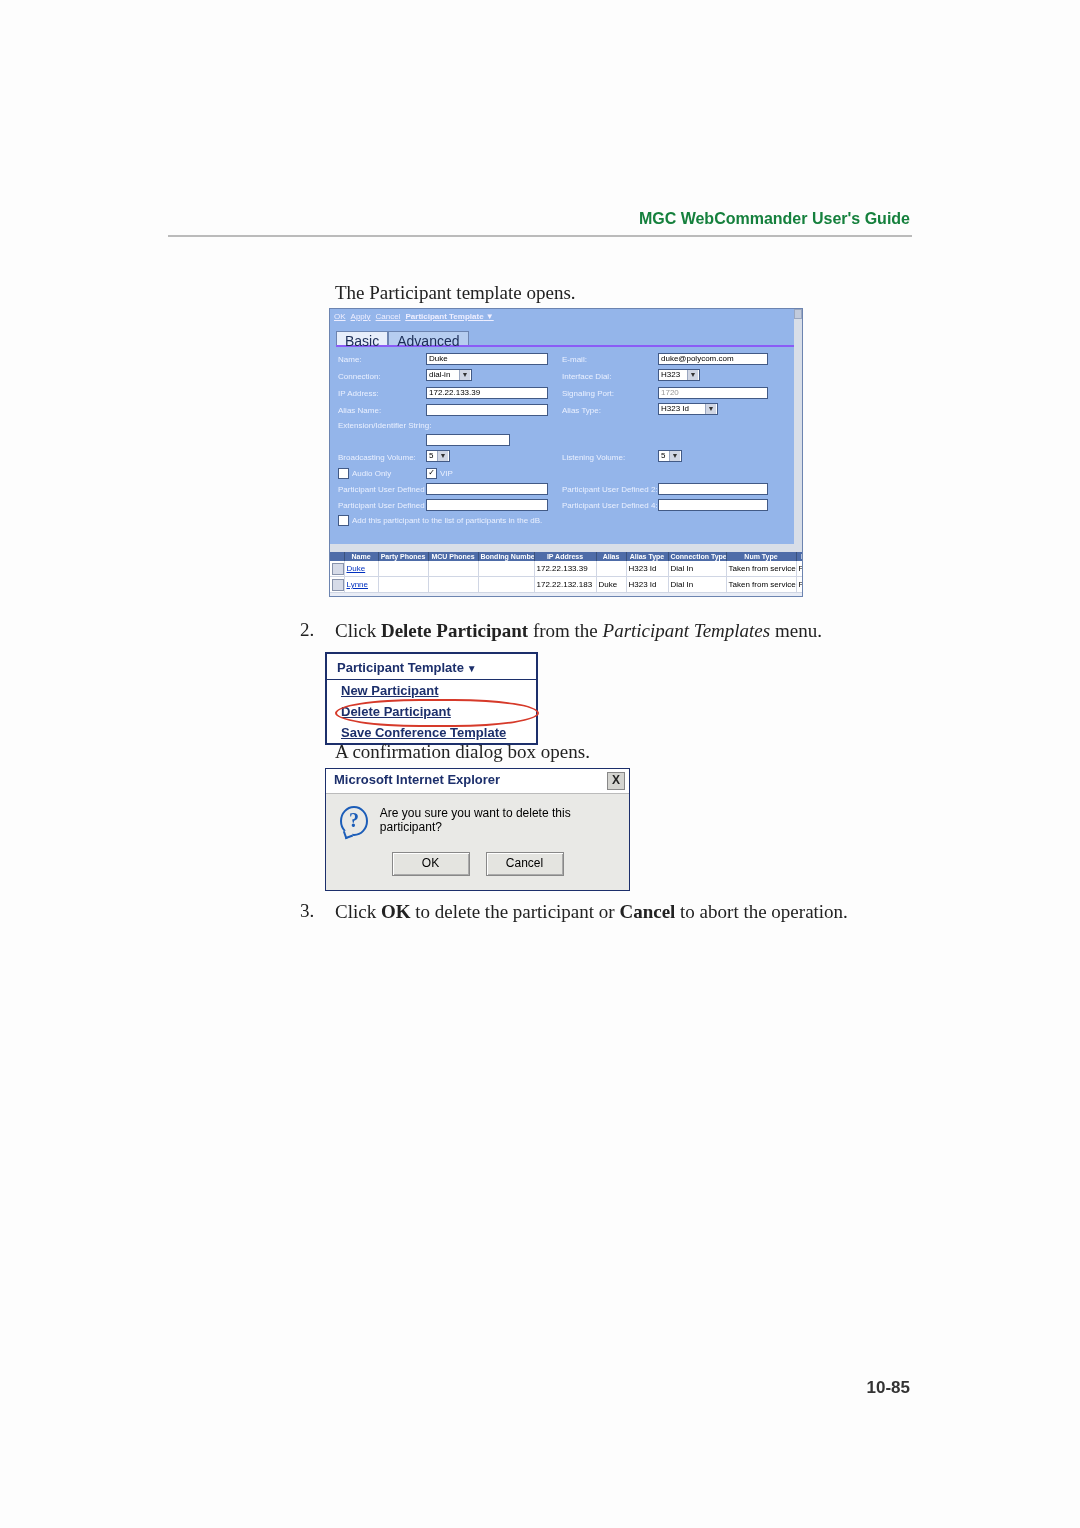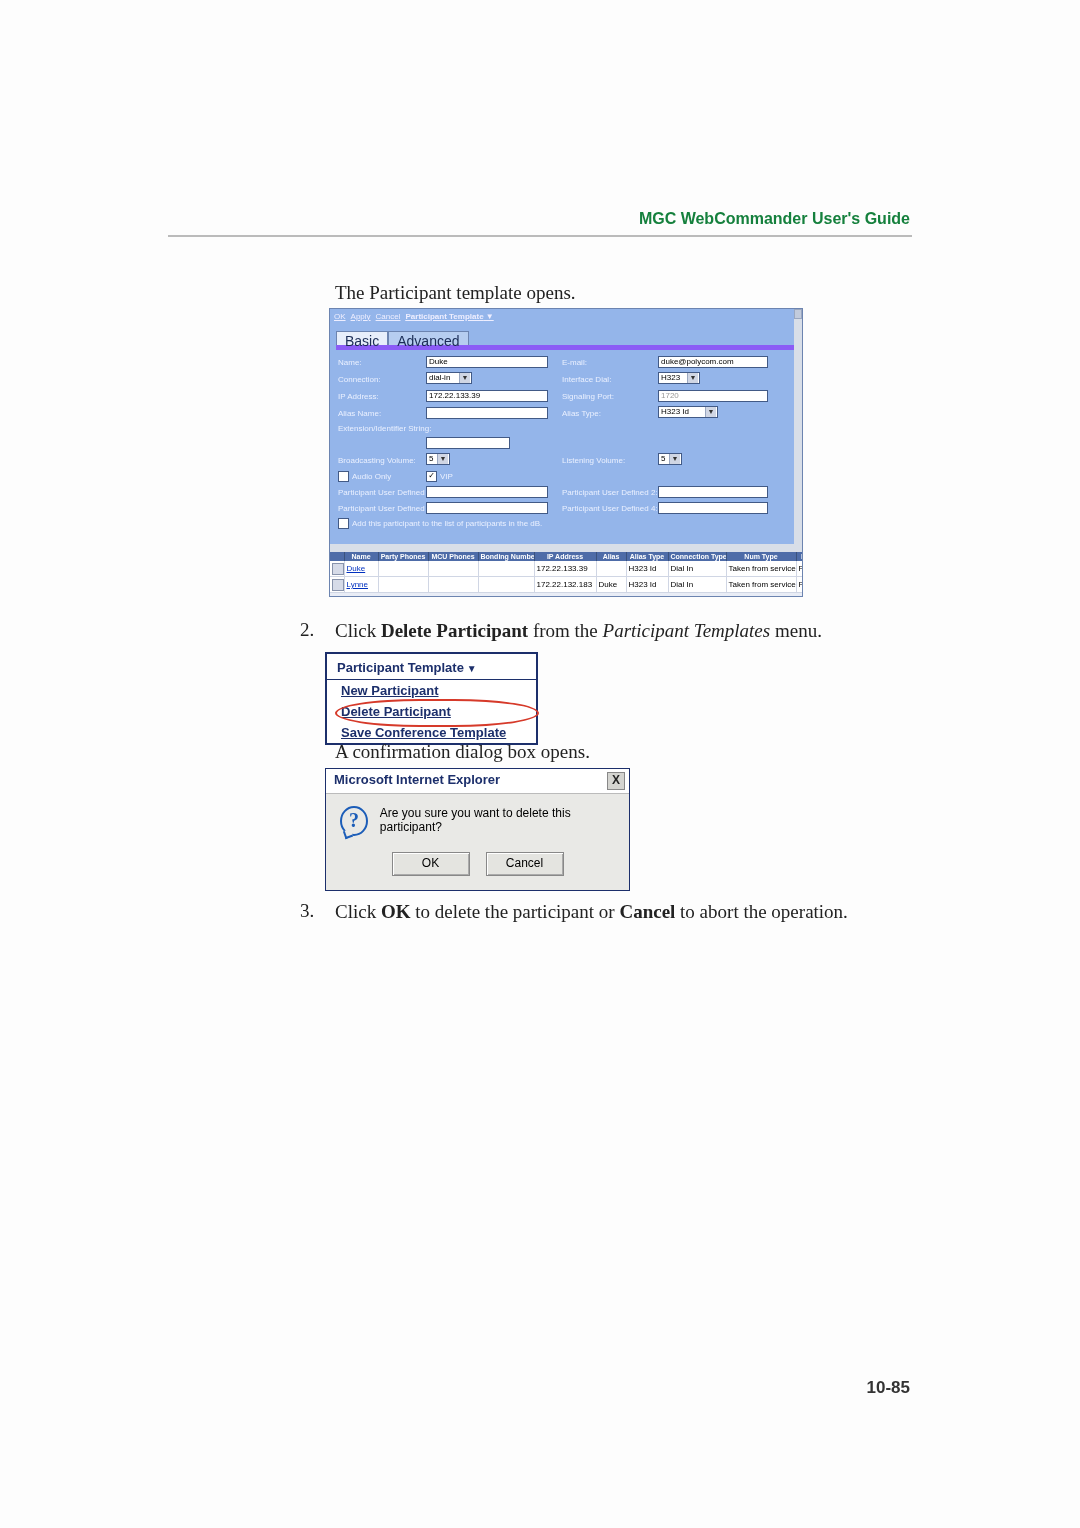--- a/index.html
+++ b/index.html
@@ -81,21 +81,21 @@
     background: #b6cdf0;
     color: #1a2c55;
     border: 1px solid #6c84b0;
     border-bottom: none;
     font-size: 14px;
     text-align: right;
   }
   .fig1 .tab.active { background: #e7eefb; }
   .fig1 .formarea {
     margin: 0 6px;
-    border-top: 5px solid #8b5cf6;
+    border-top: 2px solid #8b5cf6;
     padding: 6px 2px 4px 2px;
     display: grid;
     grid-template-columns: 88px 122px 14px 96px 110px;
     row-gap: 4px;
     align-items: center;
     font-size: 8px;
   }
   .fig1 .lbl { color: #eaf0ff; white-space: nowrap; }
   .fig1 .inp, .fig1 .sel {
     background: #fff;

